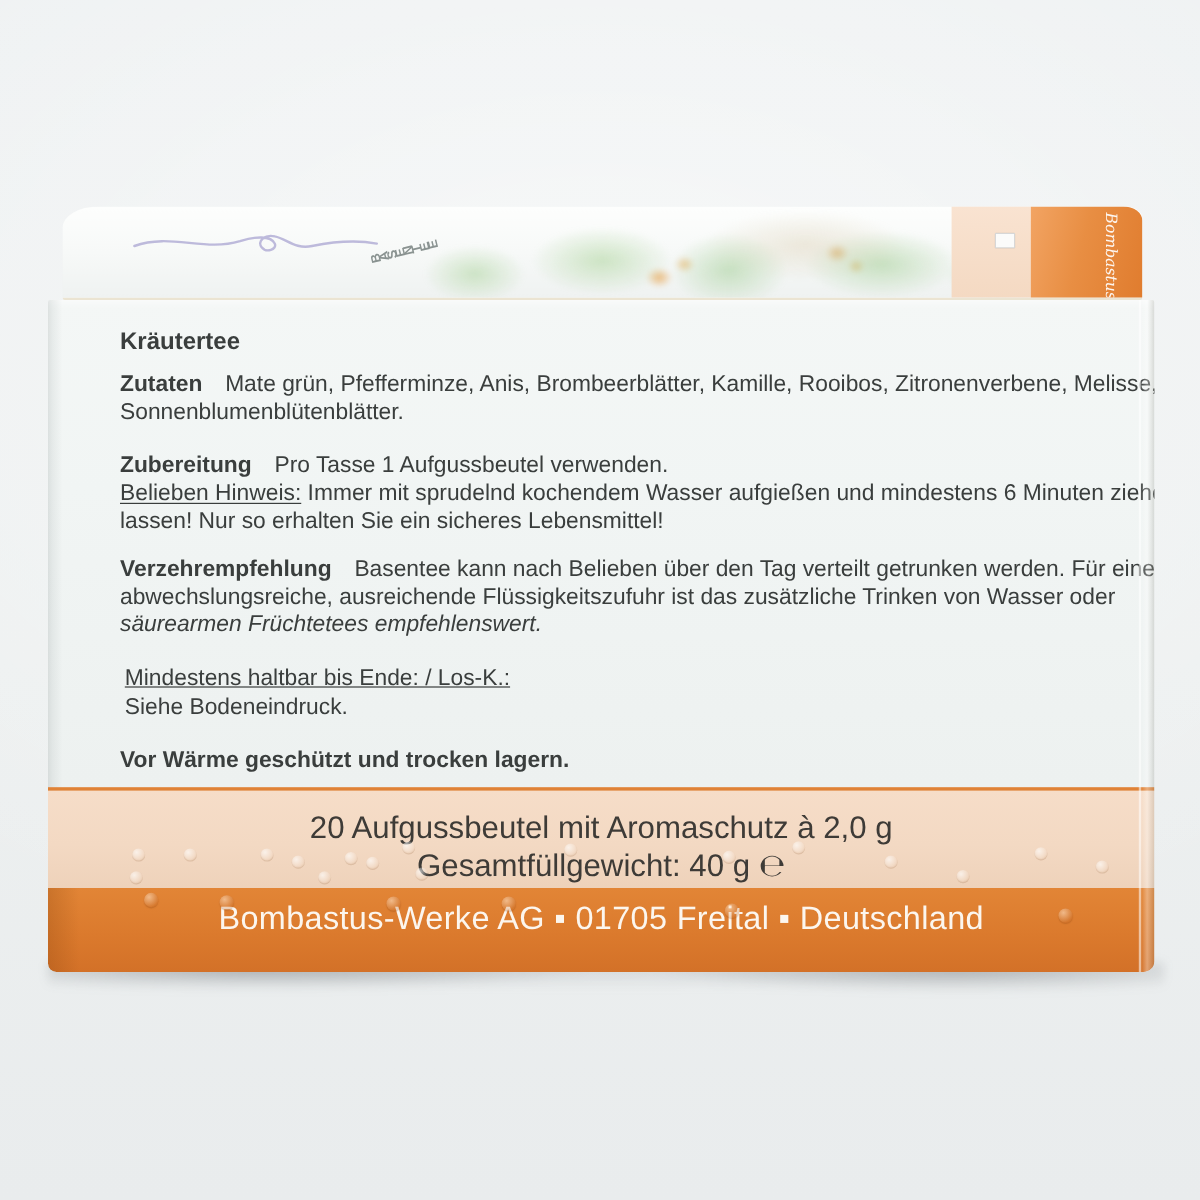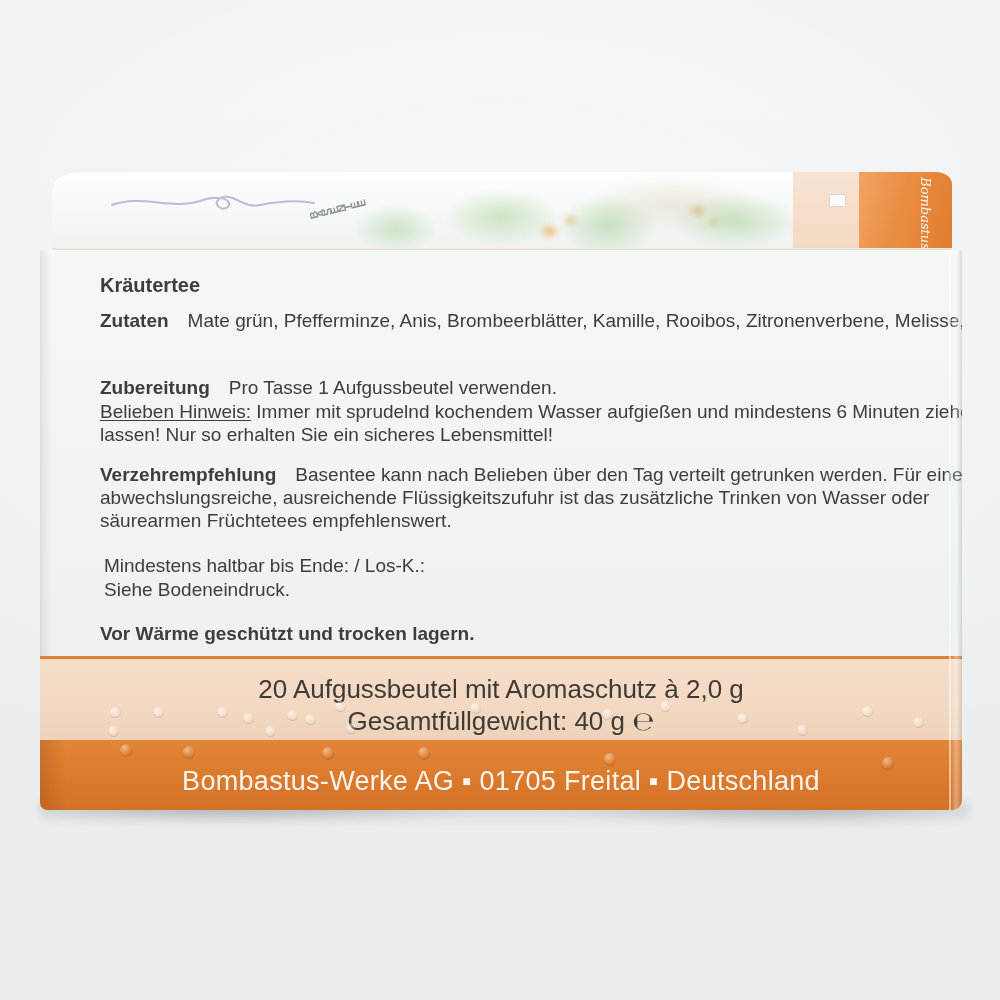--- a/index.html
+++ b/index.html
@@ -99,22 +99,22 @@
   .panel p { margin:0; white-space:nowrap; position:absolute; left:0; }
   .blabel { font-weight:bold; padding-right:19px; }
   .t-title { top:24px; font-size:20px; font-weight:bold; }
   .t-zut   { top:59px; }
   .t-zut2  { top:82px; }
   .t-zub   { top:126px; }
   .t-note  { top:150px; }
   .t-note2 { top:173px; }
   .t-verz  { top:213px; }
   .t-verz2 { top:236px;text-align:right; }
-  .t-verz3 { top:259px; }
-  .t-mhd   { top:304px; left:4px !important; }
+  .t-verz3 { top:259px;font-style:italic; }
+  .t-mhd   { top:304px; left:4px !important;text-decoration:underline; }
   .t-mhd2  { top:328px; left:4px !important; }
   .t-store { top:372px; font-weight:bold; }
   .u { text-decoration:underline; text-underline-offset:2px; }
 
   .rule { position:absolute; left:0; top:406px; width:100%; height:3px; background:#e08236; }
 
   .band-peach {
     position:absolute; left:0; top:409px; width:100%; height:81px;
     background:linear-gradient(180deg,#f6ddc8 0%, #f3d9c3 55%, #eed2ba 100%);
     text-align:center; color:#3e3b37;
@@ -125,21 +125,21 @@
 
   .band-orange {
     position:absolute; left:0; top:490px; width:100%; height:70px;
     background:linear-gradient(180deg,#e28536 0%, #db7a2d 55%, #d37128 100%);
     text-align:center; border-radius:0 0 9px 7px;
   }
   .band-orange::before { 
     content:""; position:absolute; left:0; top:0; bottom:0; width:26px;
     background:linear-gradient(90deg, rgba(140,70,15,.28), rgba(140,70,15,0));
   }
-  .mfr { padding-top:26px; font-size:27px; letter-spacing:.3px; color:#fcf6ee; }
+  .mfr { padding-top:10px; font-size:27px; letter-spacing:.3px; color:#fcf6ee; }
 
   .dot {
     position:absolute; width:11px; height:11px; border-radius:50%;
     background:radial-gradient(circle at 35% 30%, rgba(255,255,255,.65), rgba(255,255,255,.06) 60%, rgba(160,110,70,.14));
     box-shadow:inset 0 -1px 1px rgba(150,100,60,.22);
   }
   .drop {
     position:absolute; width:12px; height:12px; border-radius:50%;
     background:radial-gradient(circle at 35% 30%, rgba(255,232,208,.55), rgba(190,100,35,.28) 72%);
     box-shadow:0 1px 1px rgba(140,65,15,.30);
@@ -175,20 +175,21 @@
         <span class="script">Bombastus</span>
       </div>
     </div>
 
     <div class="front">
 
       <div class="panel">
         <p class="t-title">Kräutertee</p>
 
         <p class="t-zut"><span class="blabel">Zutaten</span><span>Mate grün, Pfefferminze, Anis, Brombeerblätter, Kamille, Rooibos, Zitronenverbene, Melisse,</span></p>
+        <p class="t-zut2">Sonnenblumenblütenblätter.</p>
 
         <p class="t-zub"><span class="blabel">Zubereitung</span><span>Pro Tasse 1 Aufgussbeutel verwenden.</span></p>
         <p class="t-note"><span class="u">Belieben Hinweis:</span><span> Immer mit sprudelnd kochendem Wasser aufgießen und mindestens 6 Minuten ziehen</span></p>
         <p class="t-note2">lassen! Nur so erhalten Sie ein sicheres Lebensmittel!</p>
 
         <p class="t-verz"><span class="blabel">Verzehrempfehlung</span><span>Basentee kann nach Belieben über den Tag verteilt getrunken werden. Für eine</span></p>
         <p class="t-verz2">abwechslungsreiche, ausreichende Flüssigkeitszufuhr ist das zusätzliche Trinken von Wasser oder</p>
         <p class="t-verz3">säurearmen Früchtetees empfehlenswert.</p>
 
         <p class="t-mhd">Mindestens haltbar bis Ende: / Los-K.:</p>

